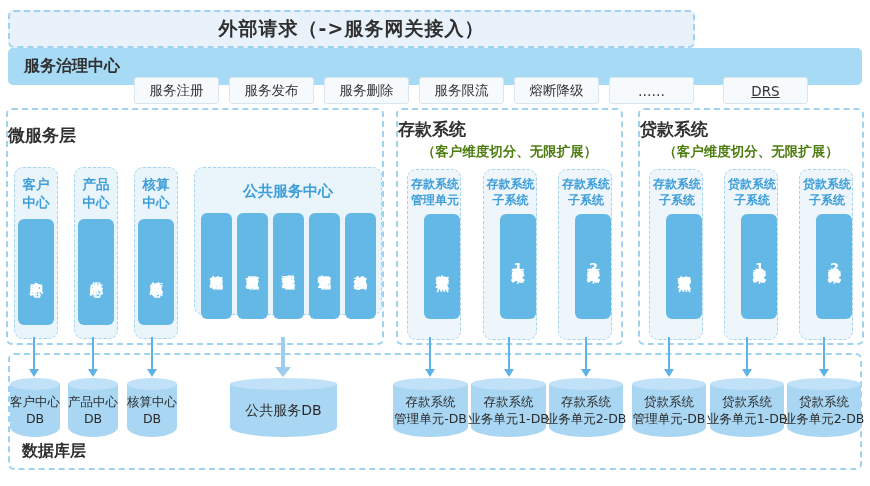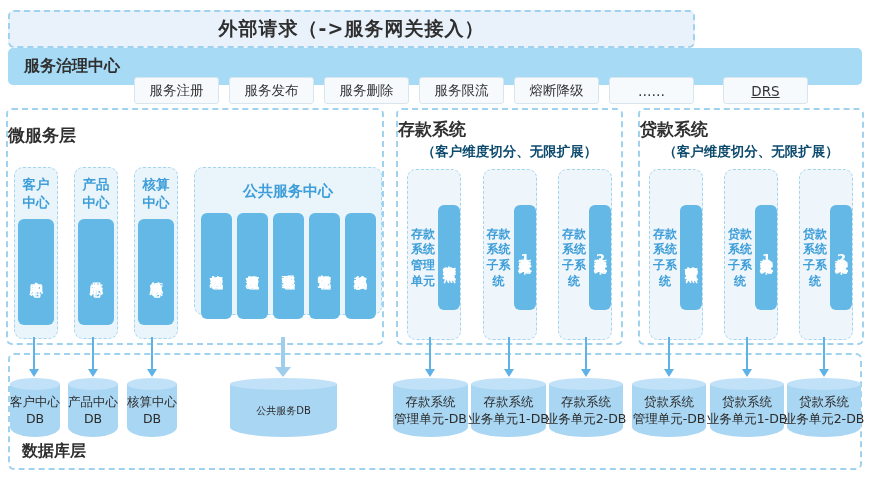--- a/index.html
+++ b/index.html
@@ -18,21 +18,21 @@
   .gov-label { font-size:16px; font-weight:bold; color:#2f2f2f; margin:0 14px 0 6px; white-space:nowrap; }
   .gov-btn { width:85px; height:27px; background:#f6fafd; border:1px solid #d9e6f0; border-radius:3px;
     font-size:13.5px; color:#333; display:flex; align-items:center; justify-content:center;
     margin-right:10px; white-space:nowrap; font-family:inherit;margin-top:48px; }
   .gov-btn.drs { margin-left:auto; margin-right:44px;text-decoration:underline; }
 
   
   .panel { position:absolute; top:108px; height:237px; background:#fff;
     border:2px dashed #9fd2ef; border-radius:6px; }
   .panel-title { text-align:left; font-size:17px; font-weight:bold; color:#2f2f2f; }
-  .panel-subtitle { text-align:center; font-size:13.5px; font-weight:bold; color:#0c4a6e; margin-top:2px; }
+  .panel-subtitle { text-align:center; font-size:13.5px; font-weight:bold; color:#4d7c0f; margin-top:2px; }
 
   .panel-micro { left:6px; width:378px; }
   .panel-micro .panel-title { margin-top:14px; }
   .micro-cols { position:absolute; left:0; top:57px; width:100%; height:172px;
     display:flex; padding-left:6px; }
   .col { background:#e9f4fb; border:1px dashed #a5d4ee; border-radius:9px;
     display:flex; flex-direction:column; align-items:center; }
   .col.narrow { width:44px; height:172px; margin-right:16px; }
   .col-header { margin-top:8px; font-size:13.5px; font-weight:bold; color:#3e9ed9;
     text-align:center; line-height:1.3; width:32px; }
@@ -44,39 +44,39 @@
   .col.wide .col-header { width:auto; font-size:15px; margin-top:14px; }
   .module-row { display:flex; margin-top:11px; gap:5px; }
   .module-row .inner-box { width:31px; height:106px; }
 
   .panel-deposit { left:396px; width:227px; }
   .panel-loan { left:638px; width:226px; }
   .panel-deposit .panel-title, .panel-loan .panel-title { margin-top:8px; }
   .unit-cols { position:absolute; left:0; top:59px; width:100%; height:171px;
     display:flex; justify-content:space-between; padding:0 9px; }
   .unit { width:54px; height:171px; background:#eef6fc; border:1px dashed #a5d4ee; border-radius:9px;
-    display:flex; flex-direction:row; align-items:center; }
+    display:flex; flex-direction:column; align-items:flex-end; }
   .unit-header { margin-top:7px; font-size:12px; font-weight:bold; color:#3e9ed9;
     text-align:center; line-height:1.3; width:50px; }
   .unit .inner-box { width:36px; height:105px; margin-top:6px; }
 
   
   .db-layer { position:absolute; left:8px; top:353px; width:854px; height:117px;
     background:#fff; border:2px dashed #9fd2ef; border-radius:6px; }
   .db-layer-label { position:absolute; left:12px; bottom:6px; font-size:16px; font-weight:bold; color:#2f2f2f; }
 
   .cylinder { position:absolute; top:378px; height:59px; }
   .cyl-top { position:absolute; top:0; left:0; right:0; height:12px;
     background:#c0e1f7; border-radius:50%; z-index:2; }
   .cyl-body { position:absolute; top:6px; bottom:0; left:0; right:0; background:#a9d6f2;
     border-radius:0 0 50% 50% / 0 0 10px 10px; display:flex; flex-direction:column;
     align-items:center; justify-content:center; z-index:1; }
   .cyl-body span { display:block; font-size:12.5px; color:#2b2b2b; line-height:1.3;
     text-align:center; white-space:nowrap; }
-  .cyl-wide .cyl-body span { font-size:10px; }
+  .cyl-wide .cyl-body span { font-size:14px; }
 
   
   .connector { position:absolute; top:337px; width:2px; height:34px; background:#5fb2e6; }
   .connector::after { content:''; position:absolute; top:32px; left:-4px;
     border:5px solid transparent; border-top:8px solid #5fb2e6; }
   .connector.thick { width:4px; background:#9fcdec; }
   .connector.thick::after { left:-6px; border:8px solid transparent; border-top:10px solid #9fcdec; top:30px; }
 </style>
 </head>
 <body>

